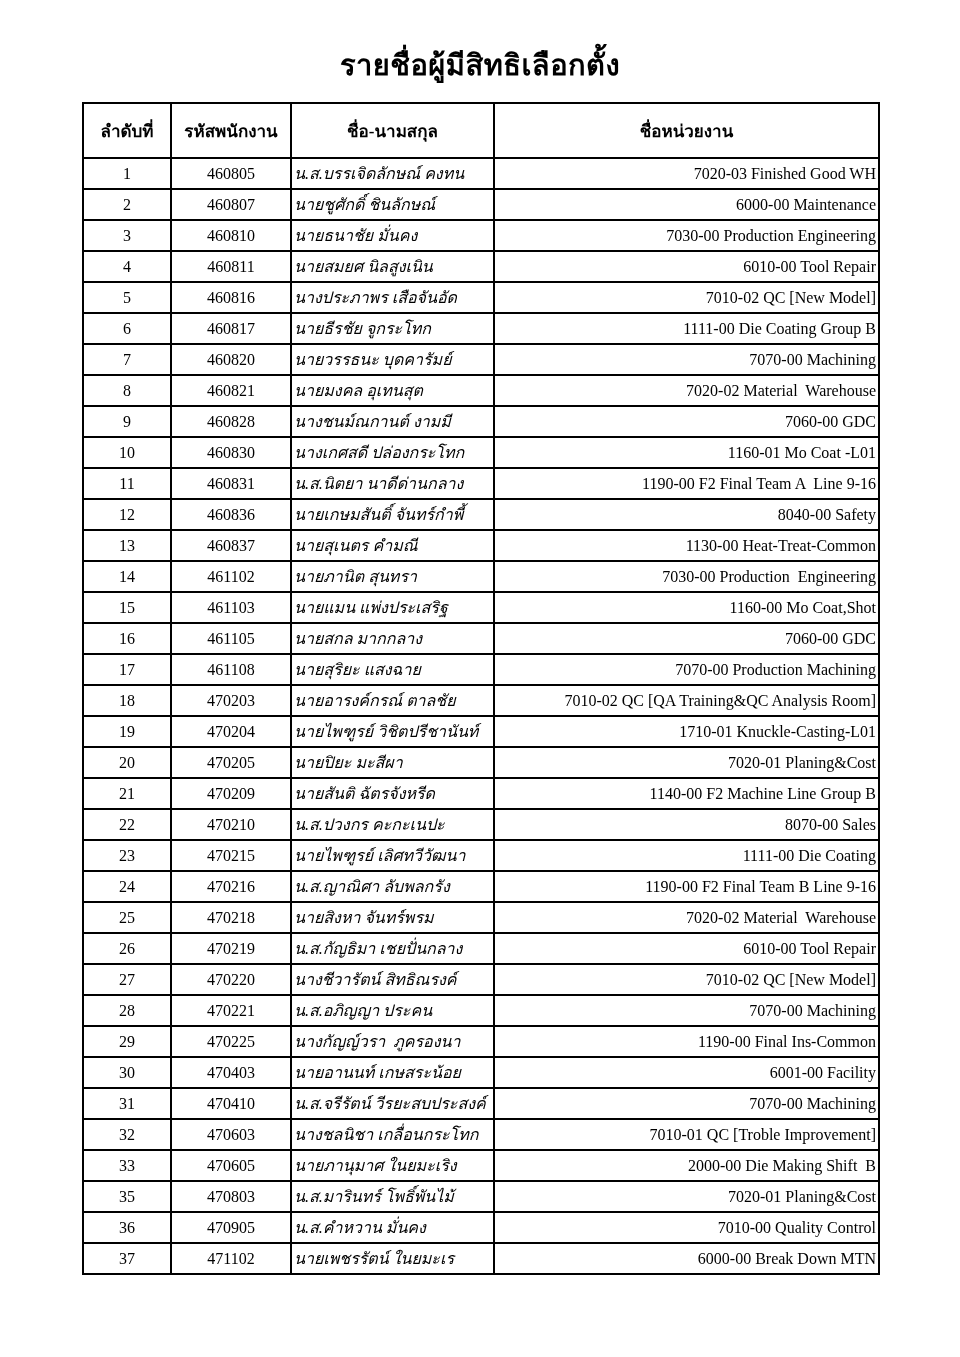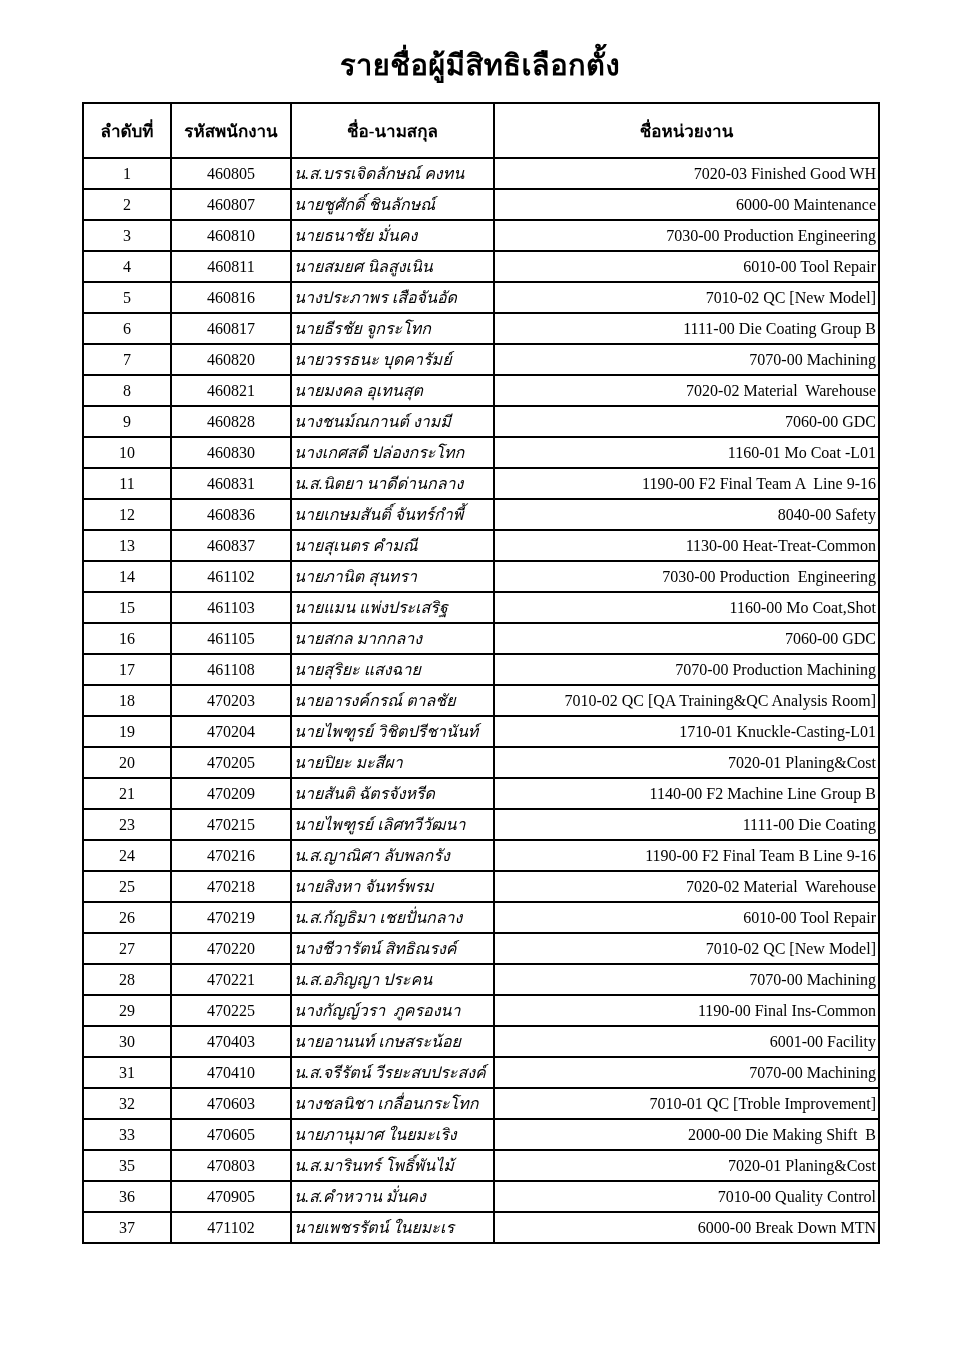--- a/index.html
+++ b/index.html
@@ -199,20 +199,26 @@
     <td class="cell-name">นายปิยะ มะสีผา</td>
     <td class="cell-dept">7020-01 Planing&amp;Cost</td>
   </tr>
         <tr>
     <td class="cell-no">21</td>
     <td class="cell-id">470209</td>
     <td class="cell-name">นายสันติ ฉัตรจังหรีด</td>
     <td class="cell-dept">1140-00 F2 Machine Line Group B</td>
   </tr>
         <tr>
+    <td class="cell-no">22</td>
+    <td class="cell-id">470210</td>
+    <td class="cell-name">น.ส.ปวงกร คะกะเนปะ</td>
+    <td class="cell-dept">8070-00 Sales</td>
+  </tr>
+        <tr>
     <td class="cell-no">23</td>
     <td class="cell-id">470215</td>
     <td class="cell-name">นายไพฑูรย์ เลิศทวีวัฒนา</td>
     <td class="cell-dept">1111-00 Die Coating</td>
   </tr>
         <tr>
     <td class="cell-no">24</td>
     <td class="cell-id">470216</td>
     <td class="cell-name">น.ส.ญาณิศา ลับพลกรัง</td>
     <td class="cell-dept">1190-00 F2 Final Team B Line 9-16</td>

